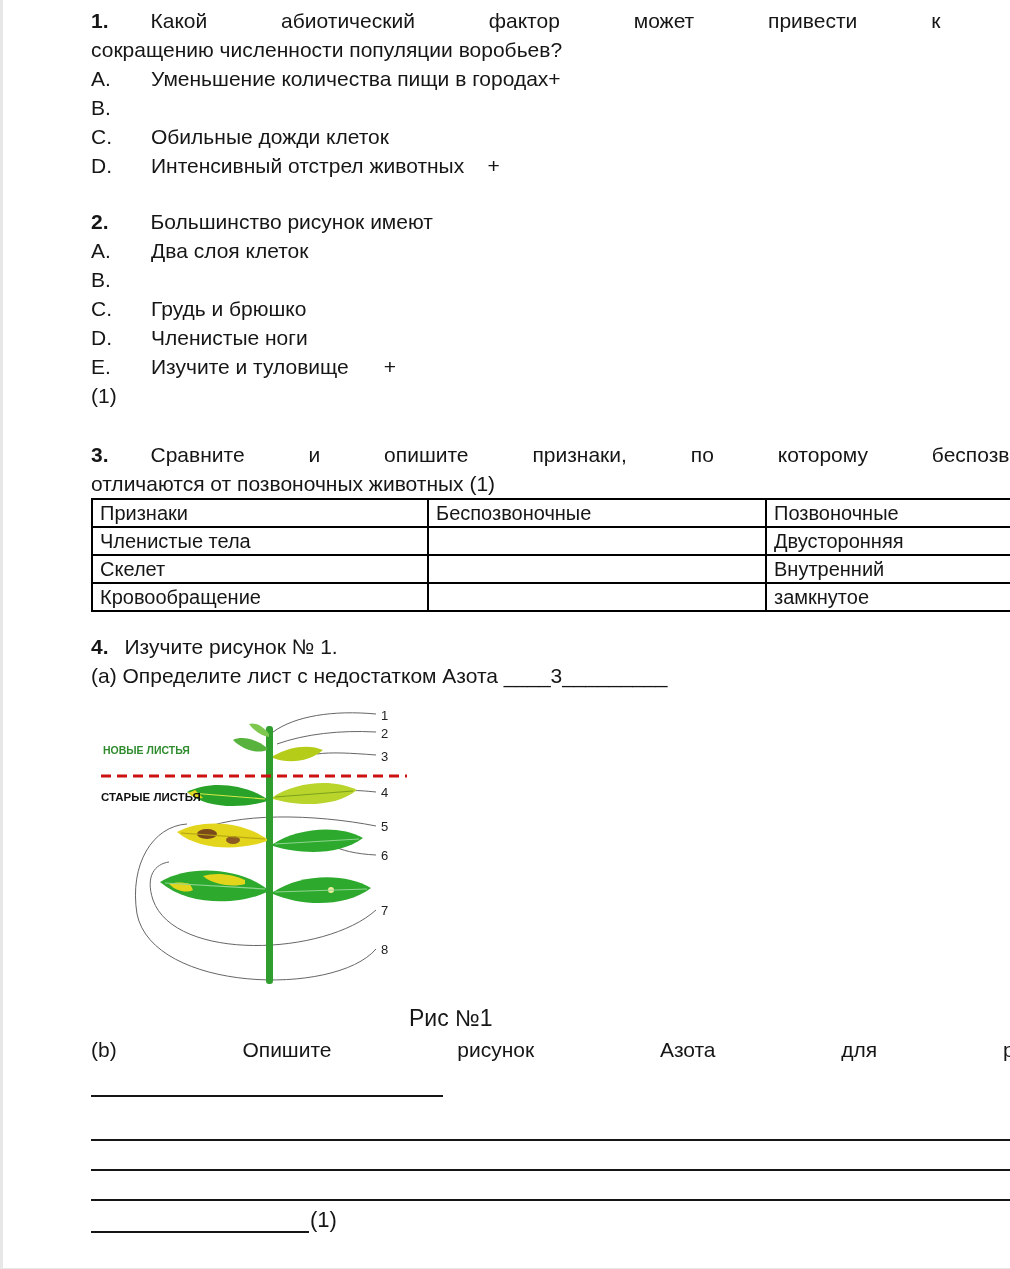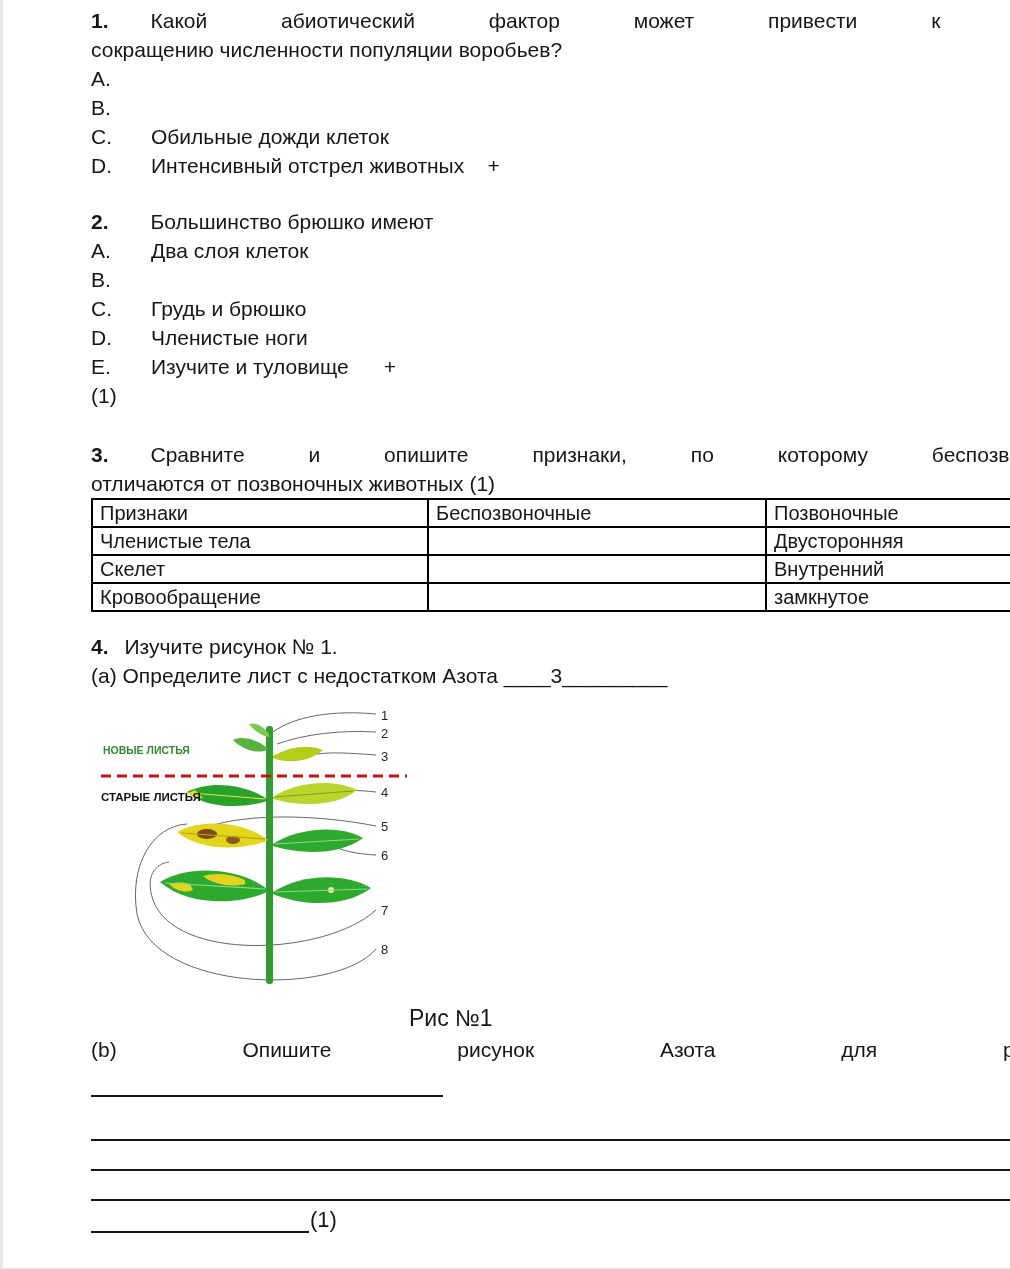--- a/index.html
+++ b/index.html
@@ -33,30 +33,30 @@
   svg text{font-family:"Liberation Sans","DejaVu Sans",sans-serif;}
 </style>
 </head>
 <body>
 
 <div class="page">
 
   <div>
     <div class="jline"><span class="qnum">1.</span><span class="tab"></span><span>Какой абиотический фактор может привести к резкому</span></div>
     <div>сокращению численности популяции воробьев?</div>
-    <div class="opt"><span class="letter">A.</span></div>
+    <div class="opt"><span class="letter">A.</span><span>Уменьшение количества пищи в городах+</span></div>
     <div class="opt"><span class="letter">B.</span></div>
     <div class="opt"><span class="letter">C.</span><span>Обильные дожди клеток</span></div>
     <div class="opt"><span class="letter">D.</span><span>Интенсивный отстрел животных    +</span></div>
   </div>
 
   <div class="gap1"></div>
 
   <div>
-    <div><span class="qnum">2.</span><span class="tab"></span><span>Большинство брюшко имеют</span></div>
+    <div><span class="qnum">2.</span><span class="tab"></span><span>Большинство рисунок имеют</span></div>
     <div class="opt"><span class="letter">A.</span><span>Два слоя клеток</span></div>
     <div class="opt"><span class="letter">B.</span></div>
     <div class="opt"><span class="letter">C.</span><span>Грудь и брюшко</span></div>
     <div class="opt"><span class="letter">D.</span><span>Членистые ноги</span></div>
     <div class="opt"><span class="letter">E.</span><span>Изучите и туловище      +</span></div>
     <div>(1)</div>
   </div>
 
   <div class="gap2"></div>
 

